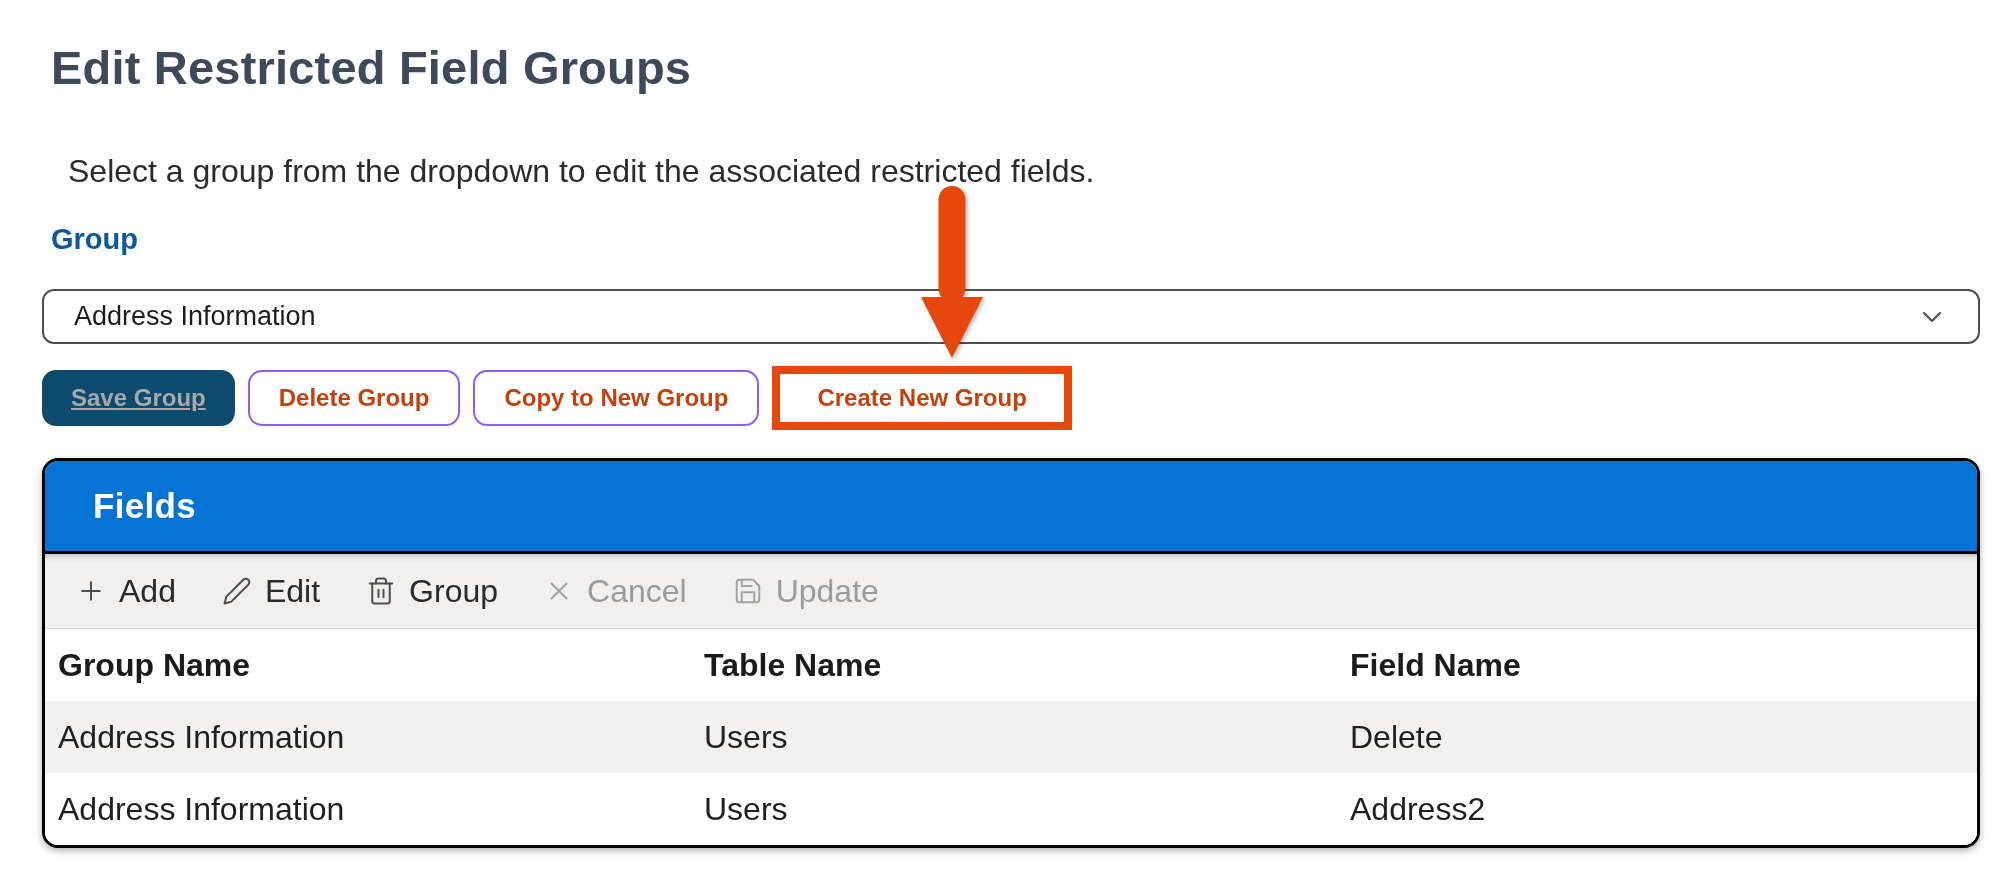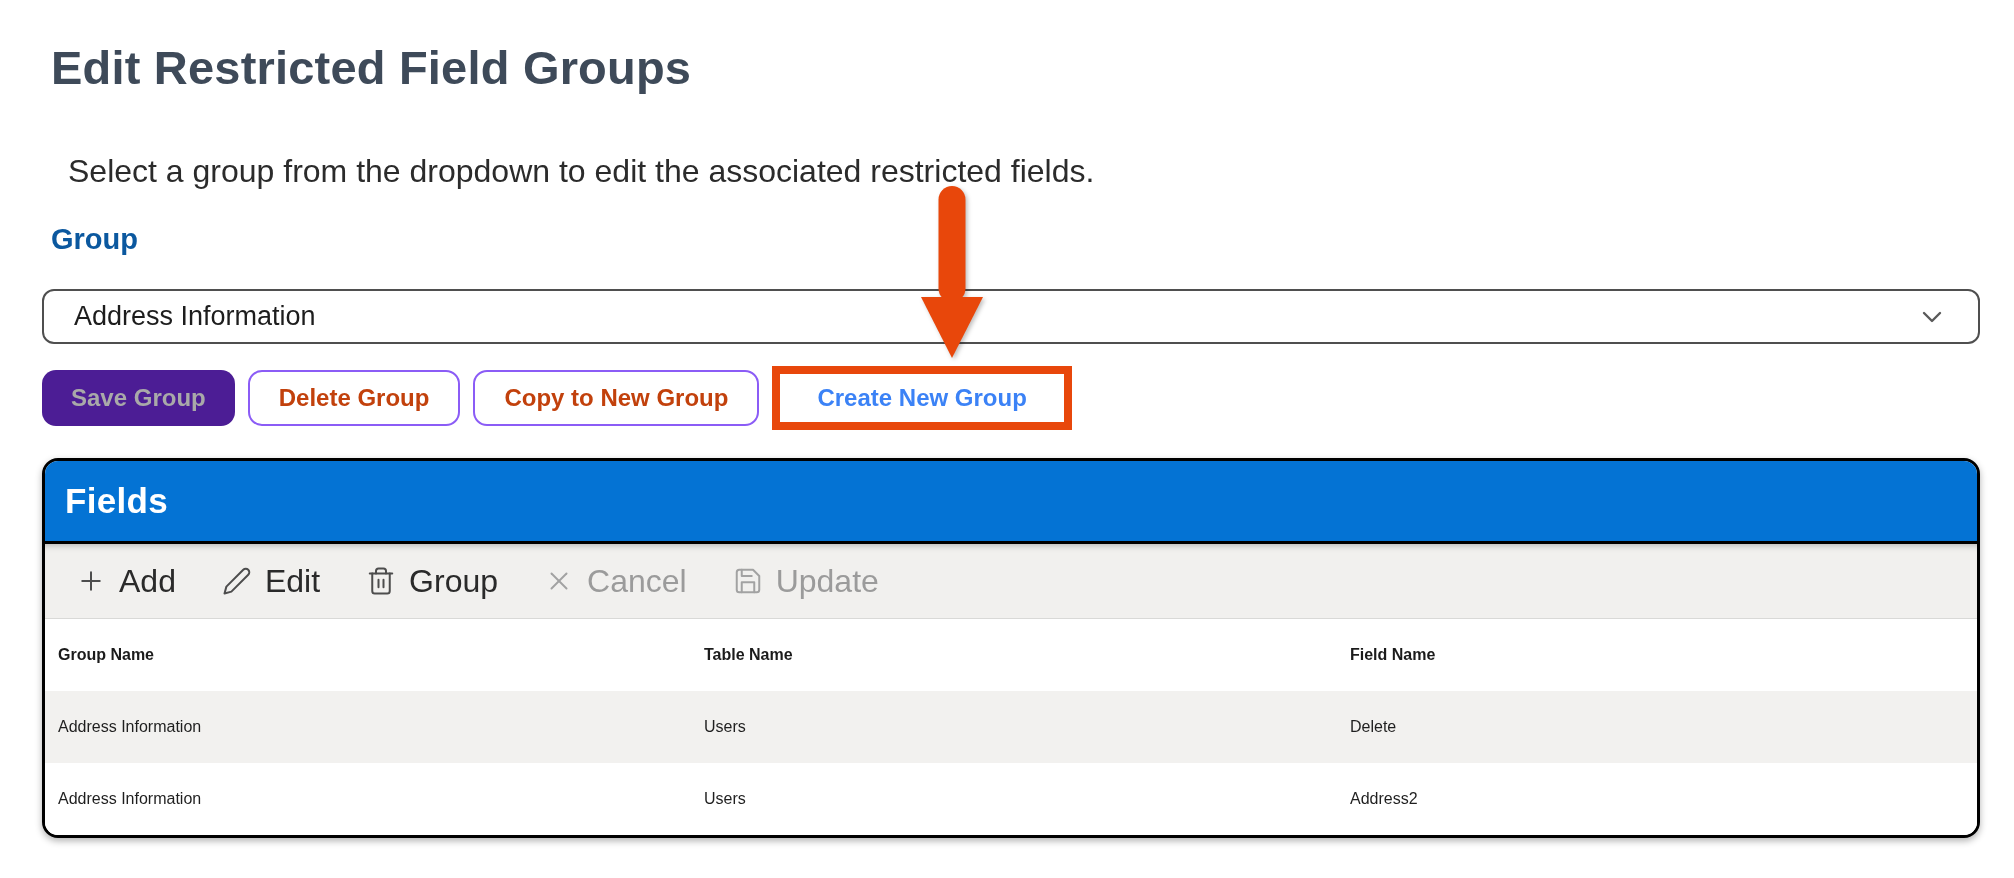--- a/index.html
+++ b/index.html
@@ -52,59 +52,59 @@
     display: inline-flex; align-items: center; justify-content: center;
     padding: 0 29px;
     font-size: 24px; font-weight: 600;
     border-radius: 14px;
     background: #ffffff; color: #c2410c;
     border: 2px solid #8b5cf6;
     cursor: pointer;
     font-family: inherit;
   }
   .btn.disabled {
-    background: #4c1d95; color: #a9a9a9;
-    border: none; cursor: default;
+    background: #0c4a6e; color: #a9a9a9;
+    border: none; cursor: default; text-decoration: underline;
   }
   .highlight-box {
     height: 64px;
     border: 8px solid #e8470b;
     display: inline-flex; align-items: stretch;
     background: #ffffff;
   }
   .highlight-box .btn-plain {
     border: none; background: #ffffff;
     height: 48px; padding: 7px 37px;
     display: inline-flex; align-items: center;
-    font-size: 24px; font-weight: 600; color: #3b82f6;
+    font-size: 24px; font-weight: 600; color: #c2410c;
     cursor: pointer; font-family: inherit;
   }
 
   .callout-arrow {
     position: absolute; left: 920px; top: 186px;
     width: 64px; height: 173px;
     pointer-events: none;
     filter: drop-shadow(2px 2px 2px rgba(0,0,0,0.25));
   }
 
   .fields-panel {
     position: absolute; left: 42px; top: 458px;
     width: 1938px;
     border: 3px solid #000000;
     border-radius: 16px;
     overflow: hidden;
     background: #ffffff;
     box-shadow: 0 3px 7px rgba(0,0,0,0.3);
   }
   .panel-header {
-    height: 83px;
+    height: 93px;
     background: #0473d4;
     border-bottom: 3px solid #000000;
     display: flex; align-items: center;
-    padding-left: 20px;
+    padding-left: 48px;
   }
   .panel-header .panel-title {
     color: #ffffff; font-size: 35px; font-weight: 700;
     letter-spacing: 0.3px;
   }
   .toolbar {
     height: 75px;
     background: #f1f0ee;
     display: flex; align-items: center;
     padding-left: 31px;
@@ -119,21 +119,21 @@
     font-family: inherit;
   }
   .tool-item .ticon { color: #4d4d4d; display: flex; }
   .tool-item.disabled { color: #9b9b9b; cursor: default; }
   .tool-item.disabled .ticon { color: #a2a2a2; }
 
   table.fields-table {
     width: 100%;
     border-collapse: collapse;
     table-layout: fixed;
-    font-size: 16px;
+    font-size: 32px;
     padding-left: 27px;
   }
   table.fields-table th, table.fields-table td {
     text-align: left;
     padding: 0 0 0 13px;
     height: 72px;
     vertical-align: middle;
     white-space: nowrap;
   }
   table.fields-table th { font-weight: 700; color: #1b1b1b; background: #ffffff; }

